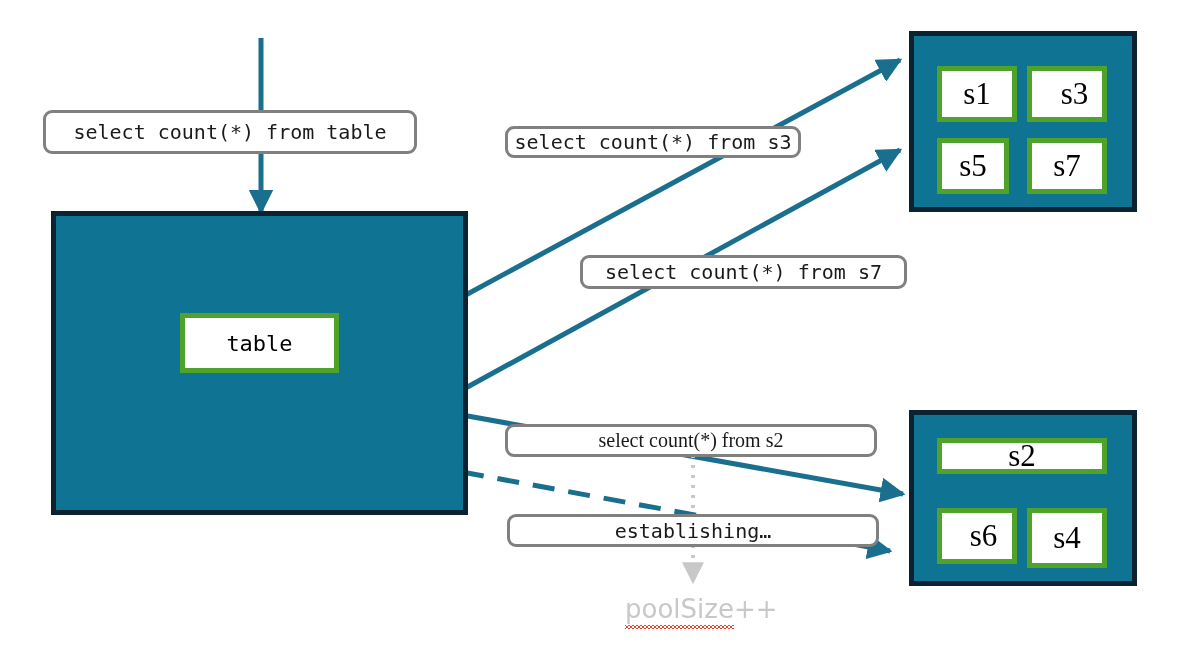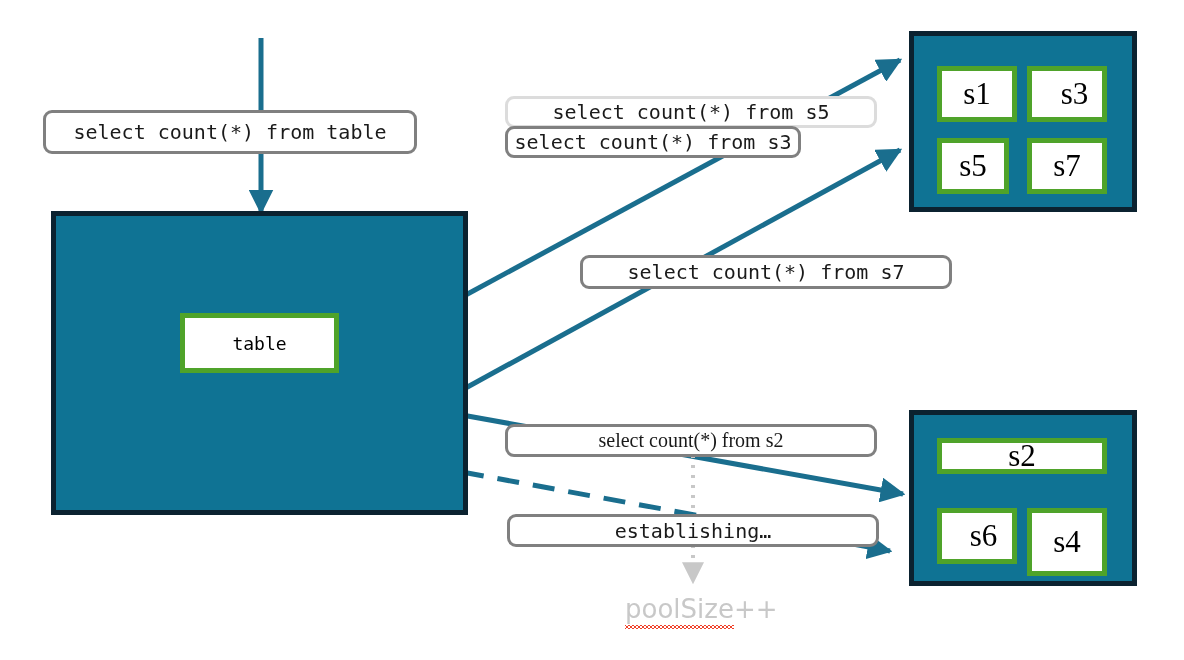--- a/index.html
+++ b/index.html
@@ -41,21 +41,21 @@
     display: flex;
     align-items: center;
     justify-content: center;
     font-family: Liberation Serif, serif;
     font-size: 31px;
     color: #000000;
     letter-spacing: 0px;
   }
   .cell.mono {
     font-family: "DejaVu Sans Mono", "Liberation Mono", monospace;
-    font-size: 18px;
+    font-size: 22px;
   }
 
   
   .sql-box {
     position: absolute;
     background: #ffffff;
     border: 3px solid #808080;
     border-radius: 9px;
     box-sizing: border-box;
     display: flex;
@@ -150,33 +150,30 @@
   </div>
 
   <div class="teal-box" style="left:909px; top:410px; width:228px; height:176px;">
   </div>
   <div class="cell" style="left:937px; top:438px; width:170px; height:36px;justify-content:center;">
     <span>s2</span>
   </div>
   <div class="cell" style="left:937px; top:508px; width:80px; height:56px;padding-left:13px;">
     <span>s6</span>
   </div>
-  <div class="cell" style="left:1027px; top:508px; width:80px; height:68px;">
+  <div class="cell" style="left:1027px; top:508px; width:80px; height:60px;">
     <span>s4</span>
   </div>
 
-  <div class="sql-box faded" style="left:505px; top:96px; width:372px; height:32px;">
-    <span>select count(*) from s5</span>
-  </div>
 
   <div class="sql-box" style="left:505px; top:126px; width:296px; height:32px;">
     <span>select count(*) from s3</span>
   </div>
 
-  <div class="sql-box" style="left:580px; top:255px; width:372px; height:34px;">
+  <div class="sql-box" style="left:580px; top:255px; width:327px; height:34px;">
     <span>select count(*) from s7</span>
   </div>
 
   <div class="sql-box" style="left:505px; top:424px; width:372px; height:33px;font-family:Liberation Serif, serif;">
     <span>select count(*) from s2</span>
   </div>
 
   <div class="sql-box" style="left:507px; top:514px; width:372px; height:33px;">
     <span>establishing…</span>
   </div>

